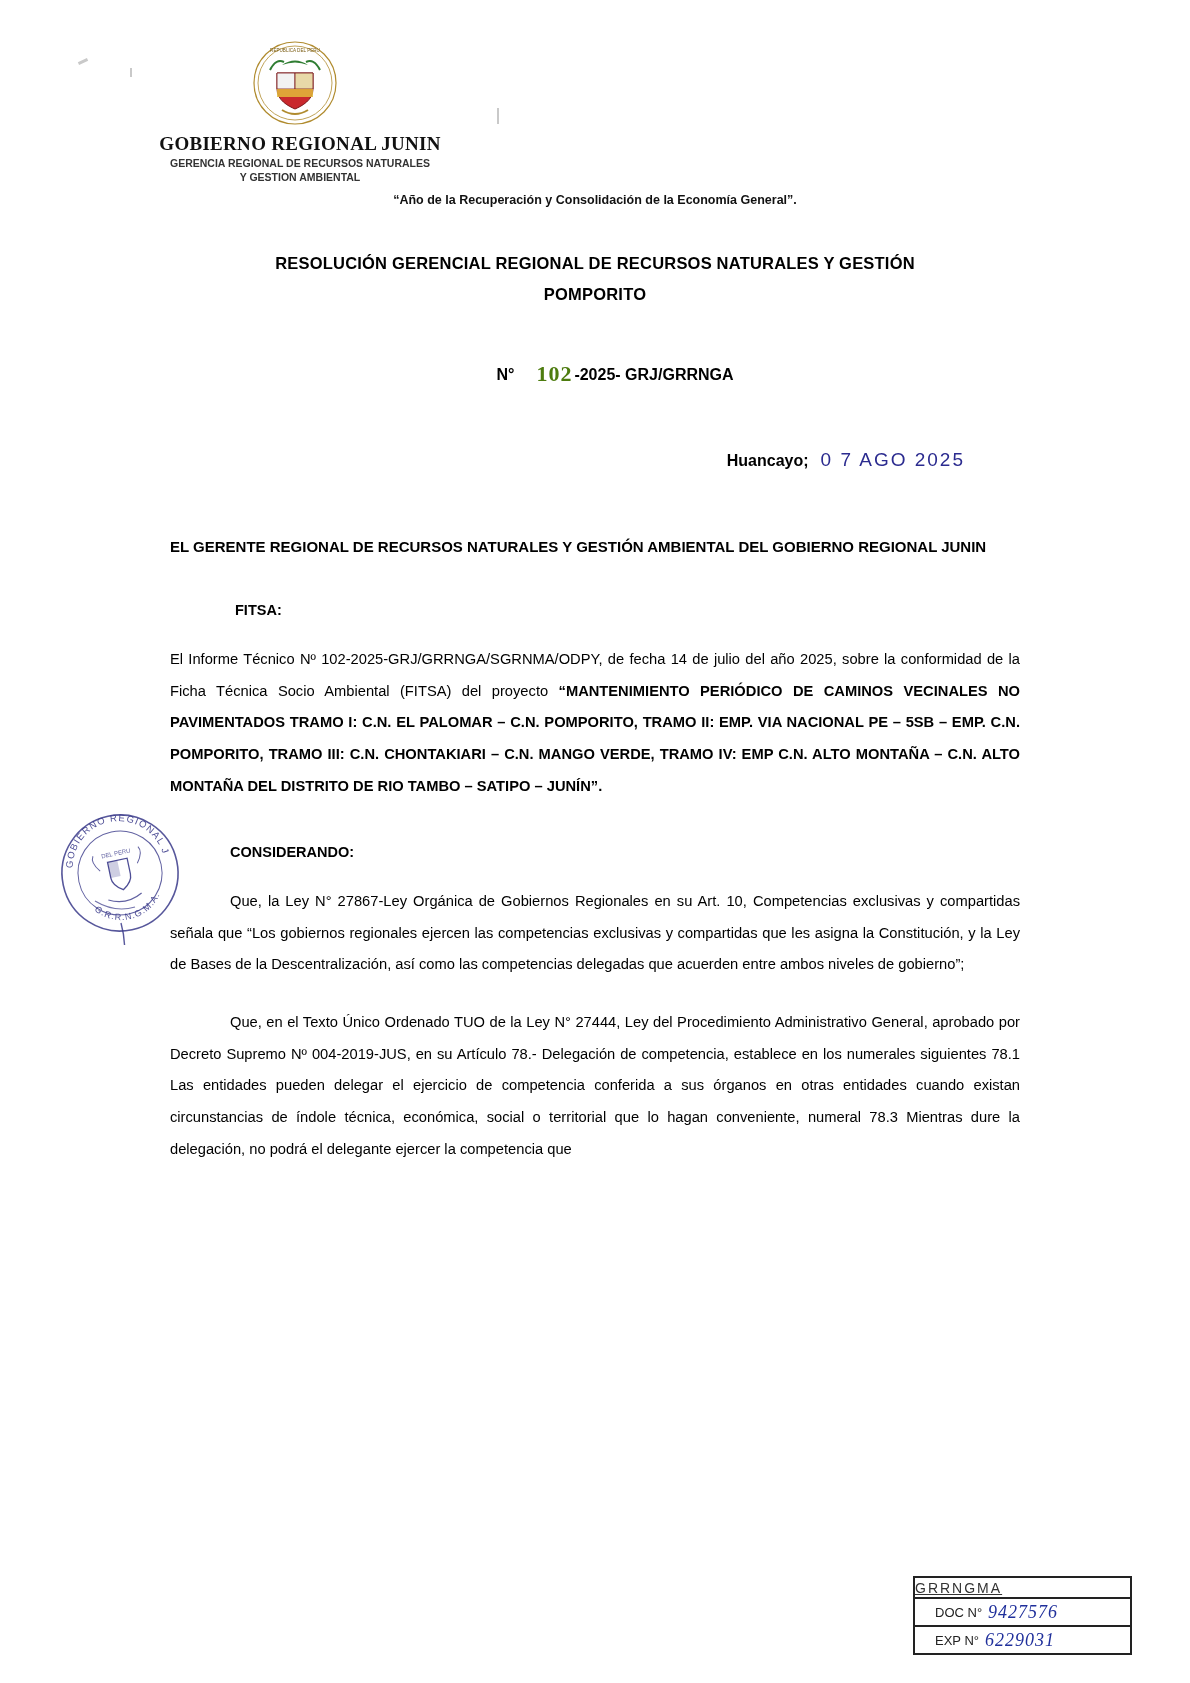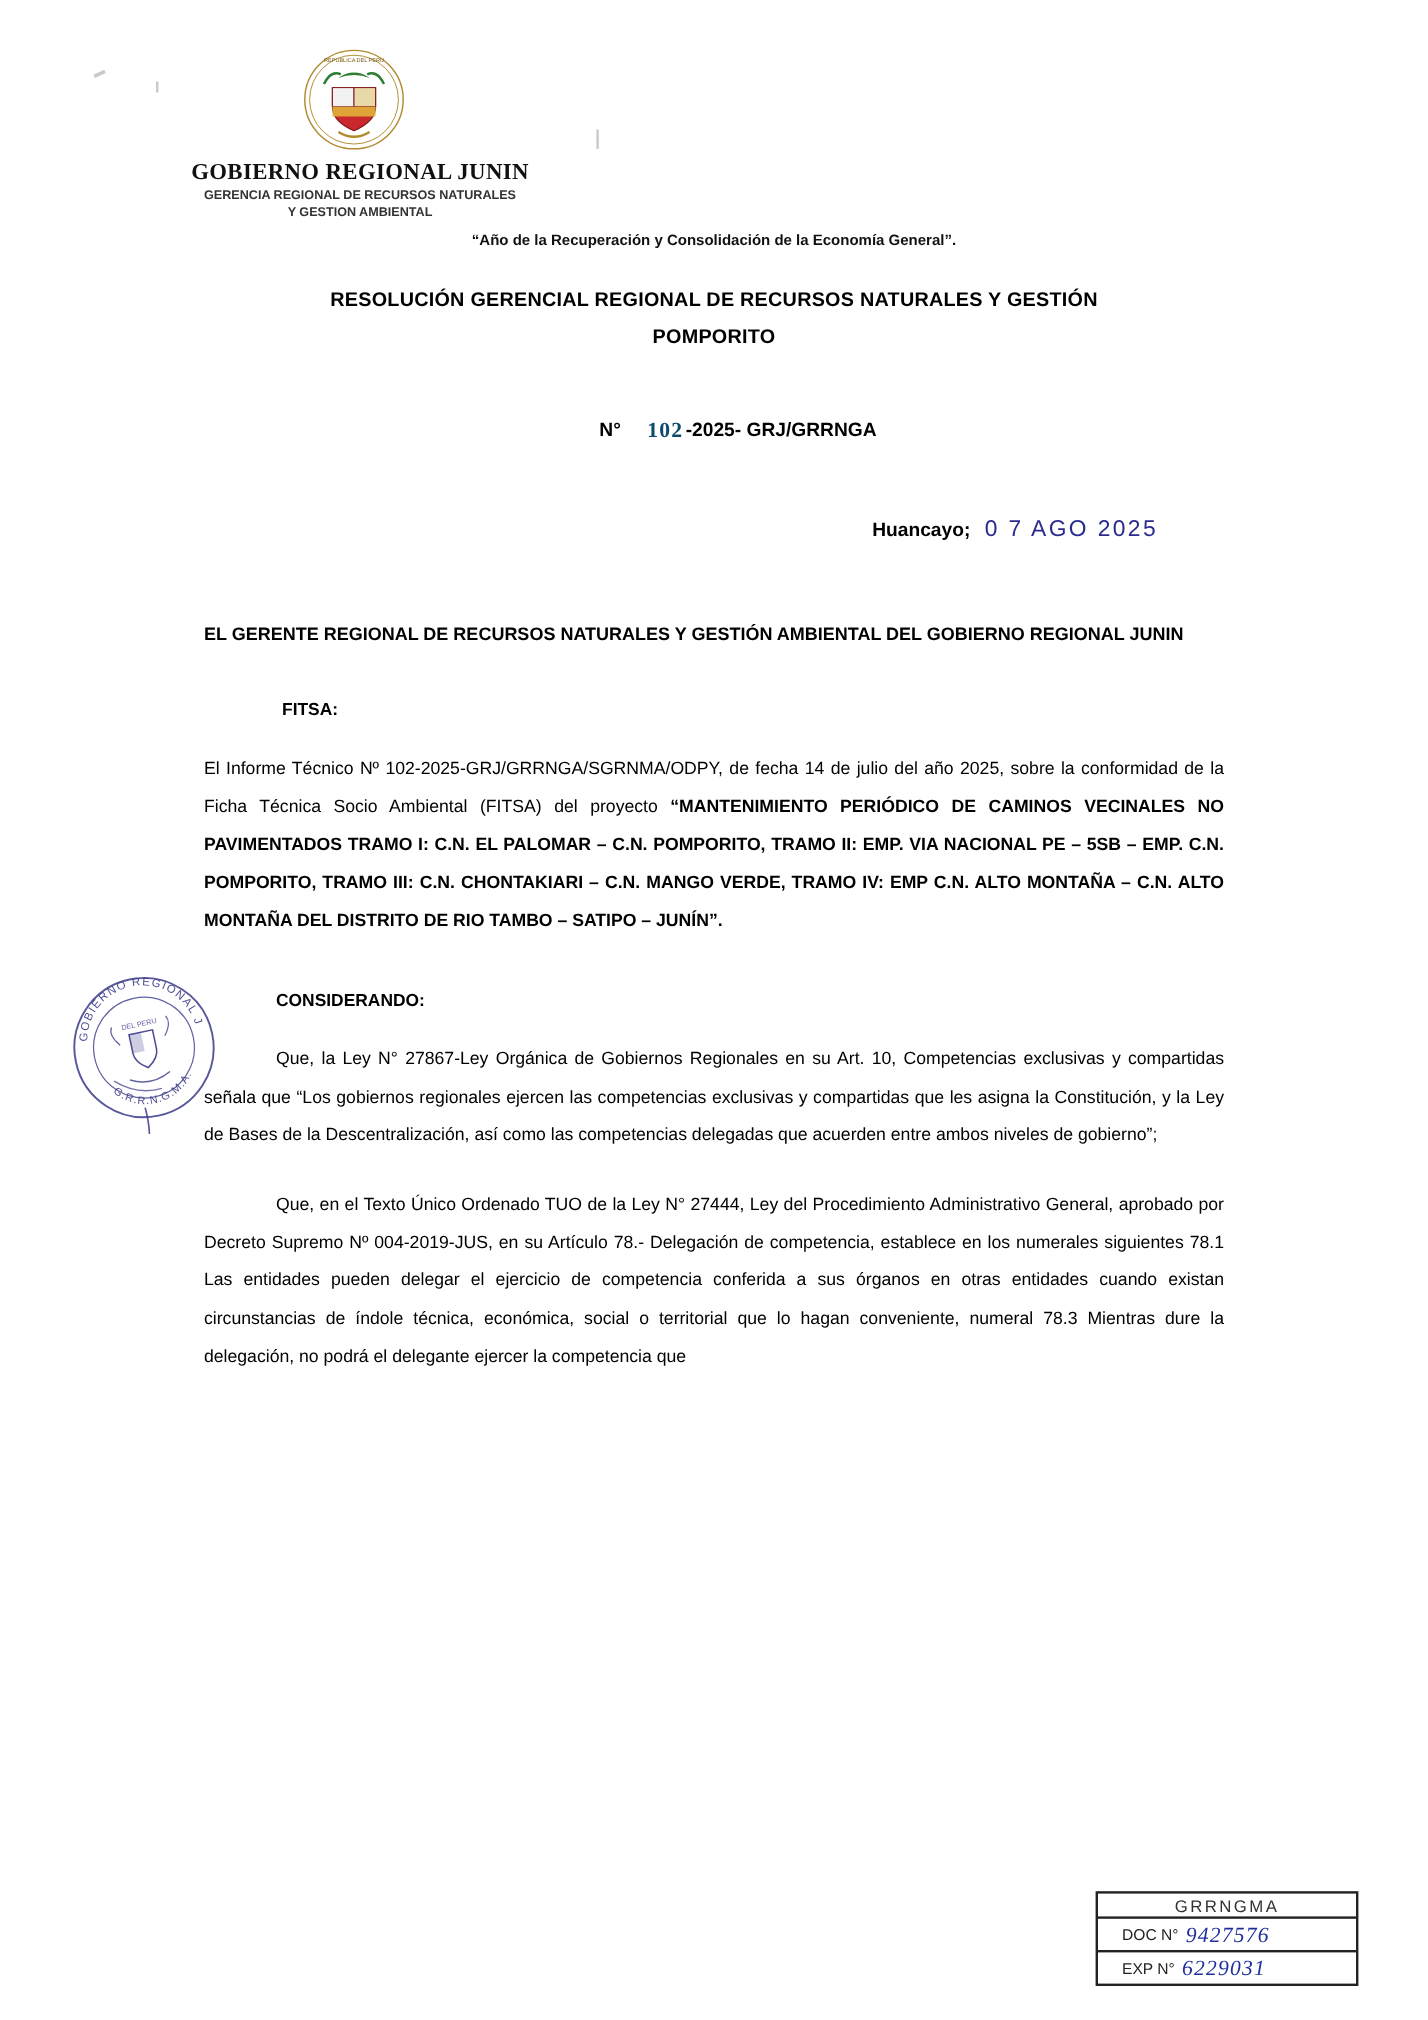--- a/index.html
+++ b/index.html
@@ -94,43 +94,43 @@
     text-align: center;
     font-size: 12.5px;
     font-weight: bold;
     color: #111;
   }
 
   
   .doc-body {
     position: absolute;
     left: 170px;
-    top: 235px;
+    top: 248px;
     width: 850px;
   }
   .res-title {
     text-align: center;
     font-size: 16.5px;
     font-weight: bold;
     line-height: 1.9;
     letter-spacing: 0.2px;
     padding: 0 40px;
   }
   .res-number {
     margin-top: 50px;
     text-align: center;
     font-size: 16px;
     font-weight: bold;
     padding-left: 40px;
   }
   .res-number .label { margin-right: 22px; }
   .res-number .stamp-num {
     font-family: "Liberation Serif", serif;
-    font-size: 18px;
-    color: #0c4a6e;
+    font-size: 22px;
+    color: #4d7c0f;
     letter-spacing: 1px;
     vertical-align: -1px;
     margin-top: 48px;
   }
   .res-number .tail { margin-left: 2px; }
 
   .city-line {
     margin-top: 62px;
     text-align: right;
     padding-right: 55px;
@@ -192,26 +192,26 @@
   .doc-stamp {
     position: absolute;
     right: 58px;
     bottom: 28px;
     width: 215px;
     border: 2px solid #222;
     background: rgba(255,255,255,0.9);
     font-family: "Liberation Sans", sans-serif;
   }
   .doc-stamp .title {
-    text-align: center;
     font-size: 14px;
     letter-spacing: 2px;
     padding: 2px 0 1px;
     border-bottom: 2px solid #222;
     color: #333;
+    text-decoration: underline;
   }
   .doc-stamp .row {
     display: flex;
     align-items: center;
     border-bottom: 2px solid #222;
     padding: 1px 20px;
     height: 24px;
   }
   .doc-stamp .row:last-child { border-bottom: none; }
   .doc-stamp .key {

